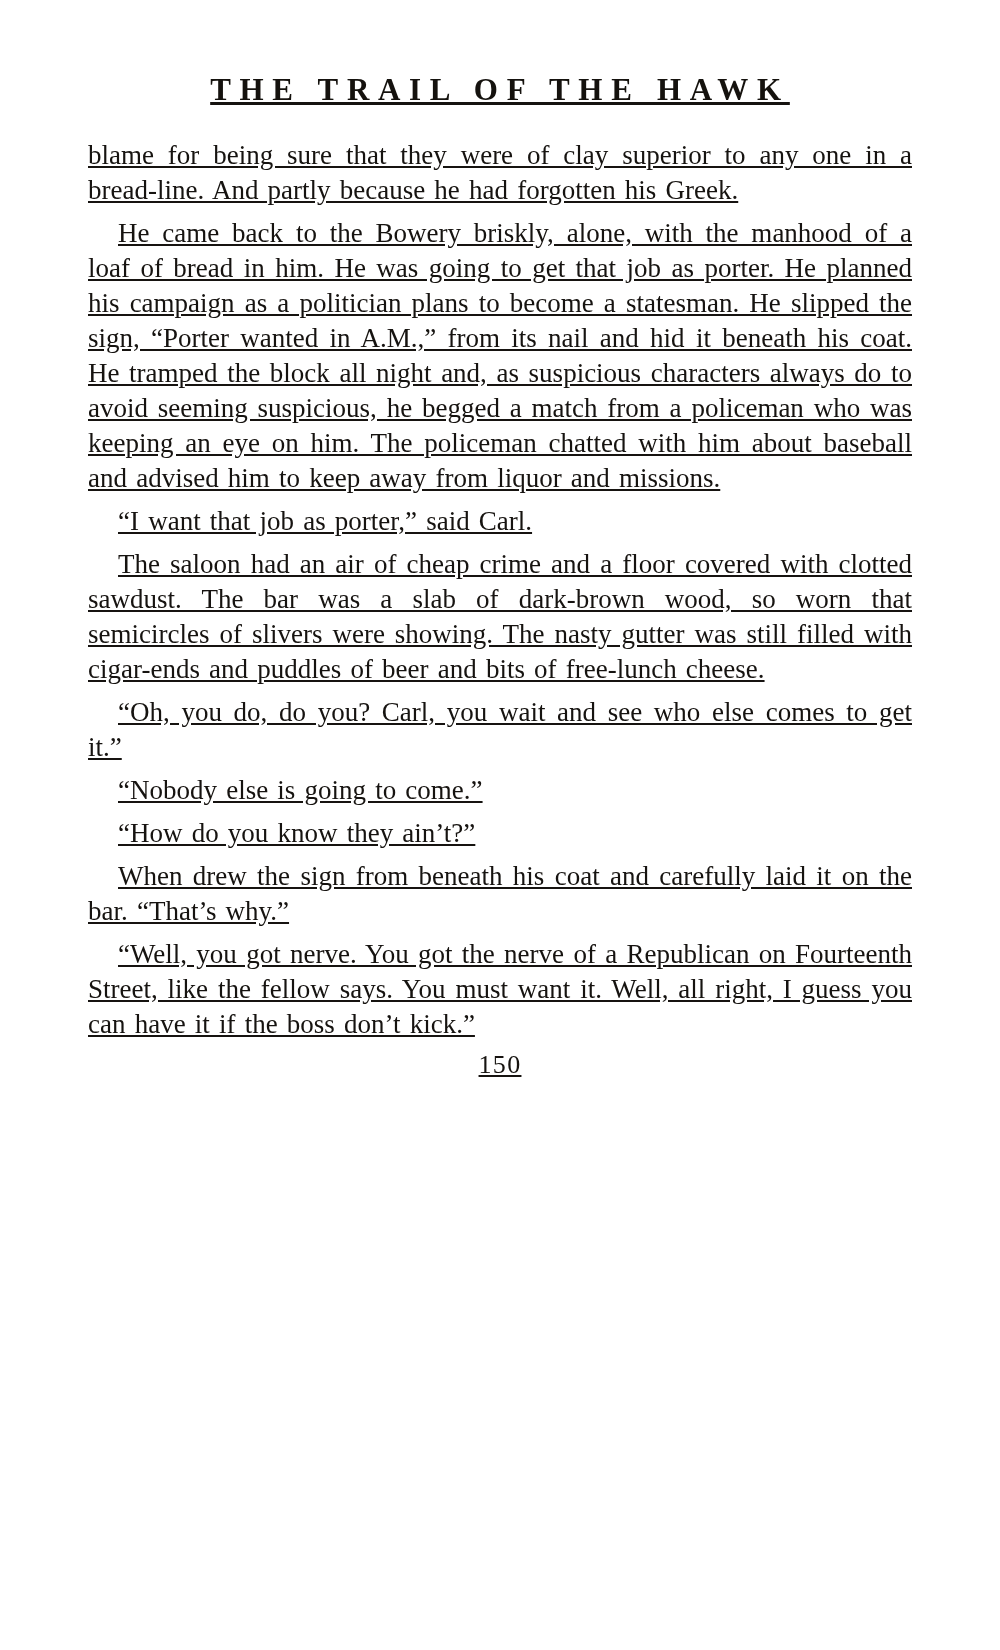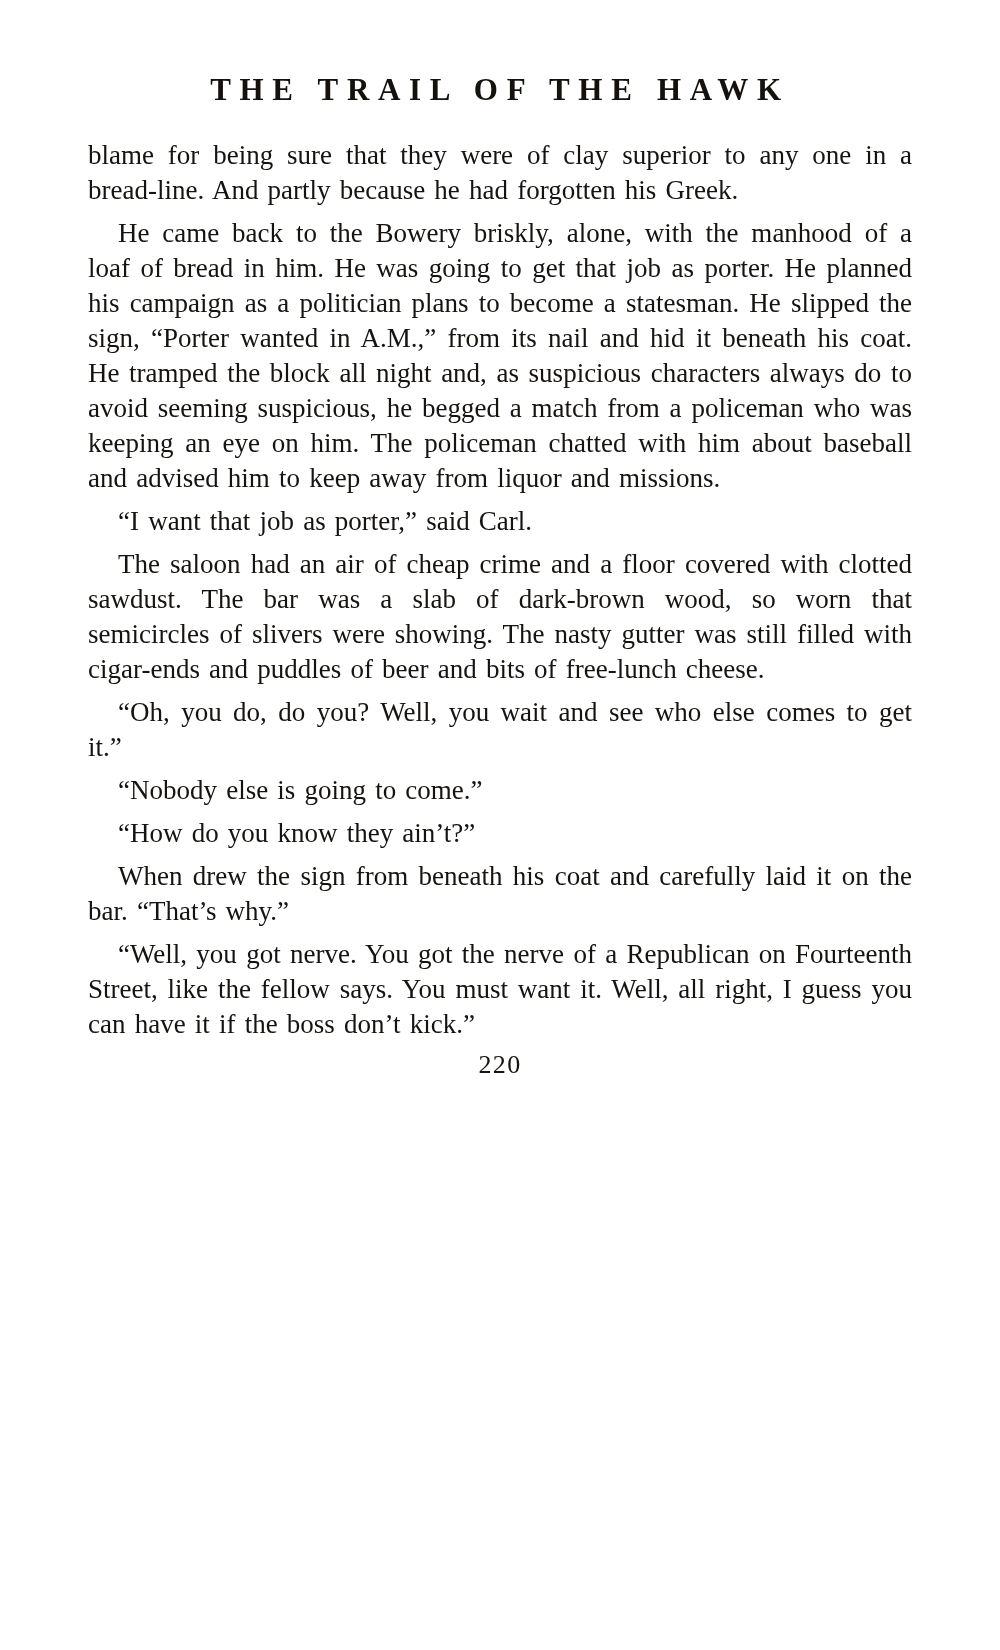--- a/index.html
+++ b/index.html
@@ -10,20 +10,21 @@
   .page {
     position: relative;
     width: 1000px;
     height: 1650px;
     box-sizing: border-box;
     background: #ffffff;
     color: #161310;
     padding: 72px 80px 0 80px;
     font-family: "Liberation Serif", serif;
     overflow: hidden;
+    text-decoration: underline;
   }
   .running-header {
     margin: 0 0 30px 0;
     text-align: center;
     font-size: 31px;
     font-weight: bold;
     letter-spacing: 0.28em;
     white-space: nowrap;
     color: #15120e;
   }
@@ -52,21 +53,21 @@
 <body>
 
 <div class="page">
   <h1 class="running-header">THE TRAIL OF THE HAWK</h1>
 
   <div class="body-text" id="paragraphs">
       <p class="para">blame for being sure that they were of clay superior to any one in a bread-line.  And partly because he had forgotten his Greek.</p>
       <p class="para indent">He came back to the Bowery briskly, alone, with the manhood of a loaf of bread in him.  He was going to get that job as porter.  He planned his campaign as a politician plans to become a statesman.  He slipped the sign, “Porter wanted in A.M.,” from its nail and hid it beneath his coat.  He tramped the block all night and, as suspicious characters always do to avoid seeming suspicious, he begged a match from a policeman who was keeping an eye on him.  The policeman chatted with him about baseball and advised him to keep away from liquor and missions.</p>
       <p class="para indent">“I want that job as porter,” said Carl.</p>
       <p class="para indent">The saloon had an air of cheap crime and a floor covered with clotted sawdust.  The bar was a slab of dark-brown wood, so worn that semicircles of slivers were showing.  The nasty gutter was still filled with cigar-ends and puddles of beer and bits of free-lunch cheese.</p>
-      <p class="para indent">“Oh, you do, do you?  Well, you wait and see who else comes to get it.”</p>
+      <p class="para indent">“Oh, you do, do you?  Carl, you wait and see who else comes to get it.”</p>
       <p class="para indent">“Nobody else is going to come.”</p>
       <p class="para indent">“How do you know they ain’t?”</p>
       <p class="para indent">When drew the sign from beneath his coat and carefully laid it on the bar.  “That’s why.”</p>
       <p class="para indent">“Well, you got nerve.  You got the nerve of a Republican on Fourteenth Street, like the fellow says.  You must want it.  Well, all right, I guess you can have it if the boss don’t kick.”</p>
     </div>
 
-  <div class="page-number">220</div>
+  <div class="page-number">150</div>
 </div>
 
 </body></html>

